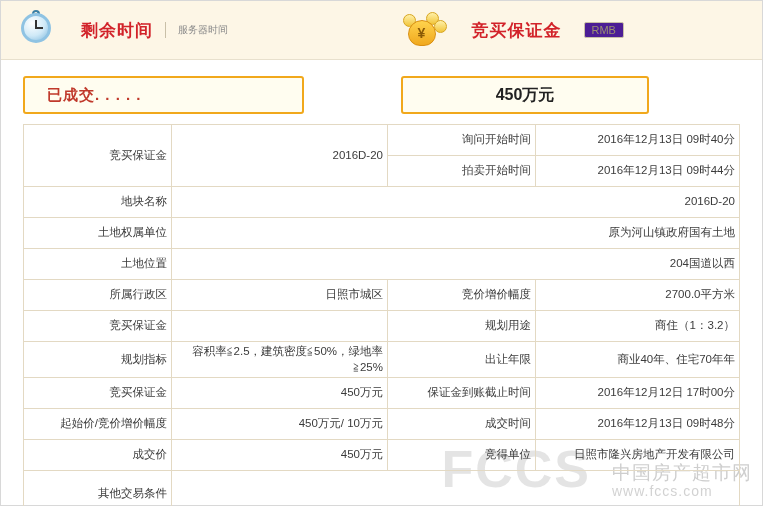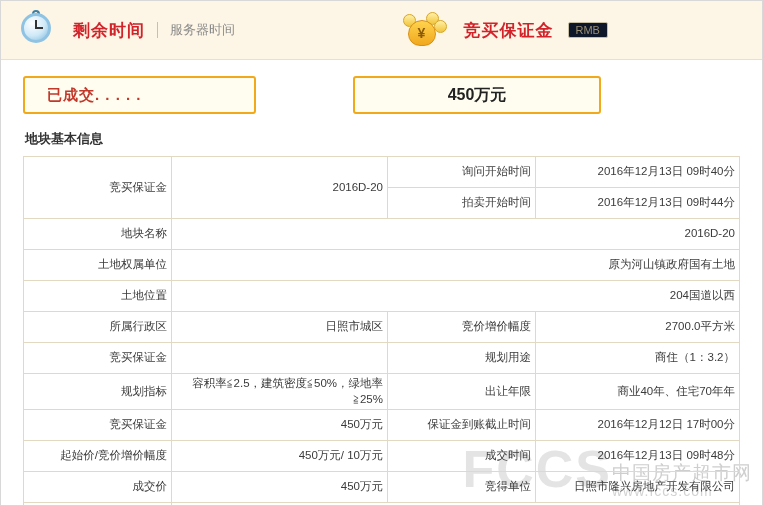--- a/index.html
+++ b/index.html
@@ -116,37 +116,37 @@
     border: 1px solid #d7a520;
     box-sizing: border-box;
   }
   .money-icon .coin.c1 { left: 24px; top: 2px; }
   .money-icon .coin.c2 { left: 32px; top: 10px; }
   .money-icon .coin.c3 { left: 1px; top: 4px; }
   .title-red {
     color: #d2232a;
     font-size: 17px;
     font-weight: bold;
-    margin-left: 16px;
+    margin-left: 24px;
     letter-spacing: 1px;
   }
   .divider-v {
     width: 1px;
     height: 16px;
     background: #c9c0a8;
     margin: 0 12px;
   }
   .title-gray {
     color: #8a8a8a;
-    font-size: 13px;
+    font-size: 10px;
   }
   .rmb-badge {
-    margin-left: 14px;
+    margin-left: 22px;
     border: 1px solid #c9c0a8;
-    background: #0f172a;
+    background: #4c1d95;
     color: #9a8f72;
     font-size: 11px;
     padding: 1px 7px;
     border-radius: 2px;
   }
 
   
   .status-row {
     display: flex;
     padding: 16px 22px 10px 22px;
@@ -155,21 +155,21 @@
   .status-box {
     height: 38px;
     border: 2px solid #f1a81b;
     background: #fffdf0;
     border-radius: 3px;
     display: flex;
     align-items: center;
     box-sizing: border-box;
   }
   .status-box.left {
-    width: 233px;
+    width: 281px;
     padding-left: 22px;
     justify-content: flex-start;
   }
   .status-box.right {
     width: 248px;
     margin-left: 97px;
     justify-content: center;
   }
   .status-text {
     color: #c0392b;
@@ -241,21 +241,21 @@
     opacity: 0.85;
   }
   .wm-letters {
     font-family: "Liberation Sans", sans-serif;
     font-size: 52px;
     font-weight: bold;
     color: rgba(170,170,170,0.38);
     letter-spacing: 2px;
   }
   .wm-text {
-    margin-left: 0;
+    margin-left: 21px;
     line-height: 1.1;
   }
   .wm-cn {
     font-size: 19px;
     color: rgba(150,150,150,0.55);
     letter-spacing: 1px;
   }
   .wm-url {
     font-size: 14px;
     color: rgba(150,150,150,0.5);
@@ -293,21 +293,20 @@
 
   <div class="status-row">
     <div class="status-box left">
       <span class="status-text">已成交. . . . .</span>
     </div>
     <div class="status-box right">
       <span class="status-amount">450万元</span>
     </div>
   </div>
 
-  <div class="section-title">地块基本信息</div>
 
   <div class="table-wrap">
     <table class="info">
       <colgroup>
         <col class="col-a">
           <col class="col-b">
           <col class="col-c">
           <col class="col-d">
       </colgroup>
       <tbody>

